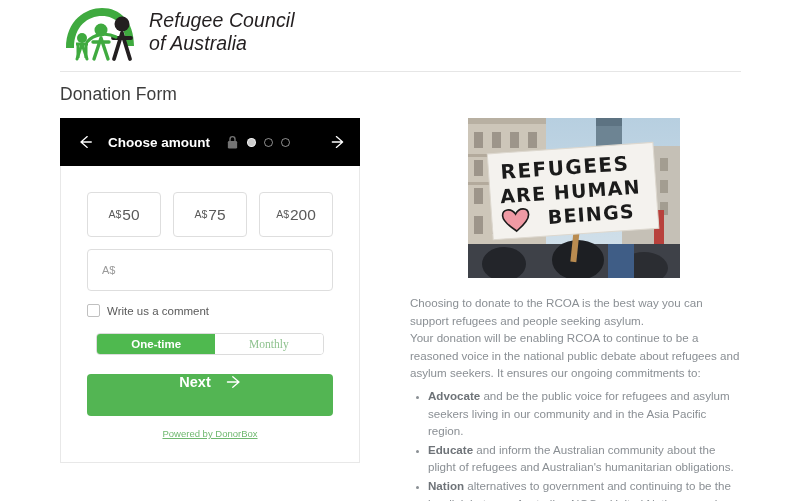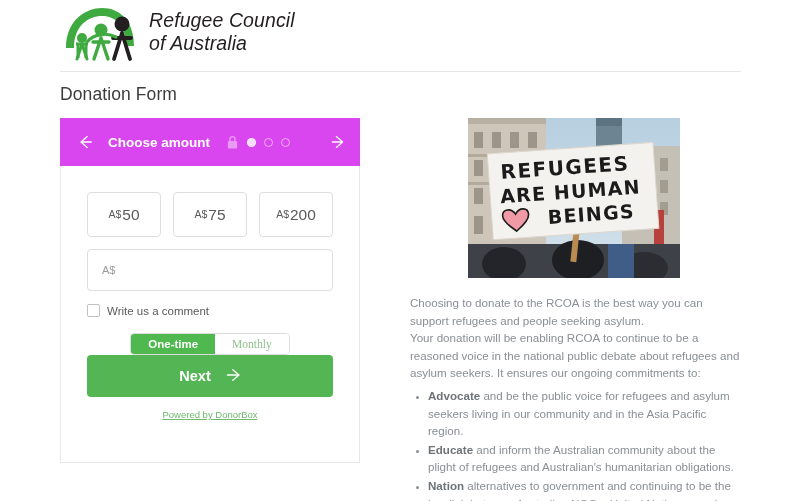--- a/index.html
+++ b/index.html
@@ -42,21 +42,21 @@
   .donation-card {
     position: absolute; left: 60px; top: 118px;
     width: 300px; height: 345px;
     background: #ffffff;
     border: 1px solid #e8e8e8;
     border-top: none;
   }
   .card-header {
     position: absolute; left: 60px; top: 118px;
     width: 300px; height: 48px;
-    background: #d946ef;
+    background: #000000;
     display: flex; align-items: center;
     padding: 4px 14px;
     color: #ffffff;
   }
   .hdr-arrow {
     width: 22px; height: 22px; display: flex; align-items: center; justify-content: center;
     color: #fff; flex: 0 0 auto;
   }
   .hdr-title {
     font-size: 13.5px; font-weight: bold; color: #fff;
@@ -107,31 +107,31 @@
     background: #fff; flex: 0 0 auto;
   }
   .comment-label { font-size: 11.5px; color: #5a5a5a; }
 
   .toggle-wrap { margin-top: 16px; display: flex; justify-content: center; }
   .toggle {
     display: flex; border: 1px solid #dcdcdc; border-radius: 4px; overflow: hidden;
     background: #fff;
   }
   .toggle-seg {
-    padding: 0 17px; height: 20px; display: flex; align-items: center; justify-content: center;
+    padding: 0 34px; height: 20px; display: flex; align-items: center; justify-content: center;
     font-size: 11.5px; cursor: pointer;
   }
   .toggle-seg.active { background: #4fb94f; color: #fff; font-weight: bold; }
   .toggle-seg.inactive { background: #fff; color: #8fc28f; font-family: Liberation Serif, serif; }
 
   .next-btn {
-    width: 100%; height: 42px;
+    margin-top: 19px; width: 100%; height: 42px;
     background: #53b553; border: none; border-radius: 4px;
     color: #fff; font-size: 14.5px; font-weight: bold;
-    display: flex; align-items: center; justify-content: center; gap: 10px;
+    display: flex; align-items: flex-start; justify-content: center; gap: 10px;
     cursor: pointer; font-family: "Liberation Sans", sans-serif;
   }
   .powered {
     margin-top: 12px; text-align: center;
     font-size: 9.5px; color: #6fb86f; text-decoration: underline;
     cursor: pointer;
   }
 
   
   .photo {

